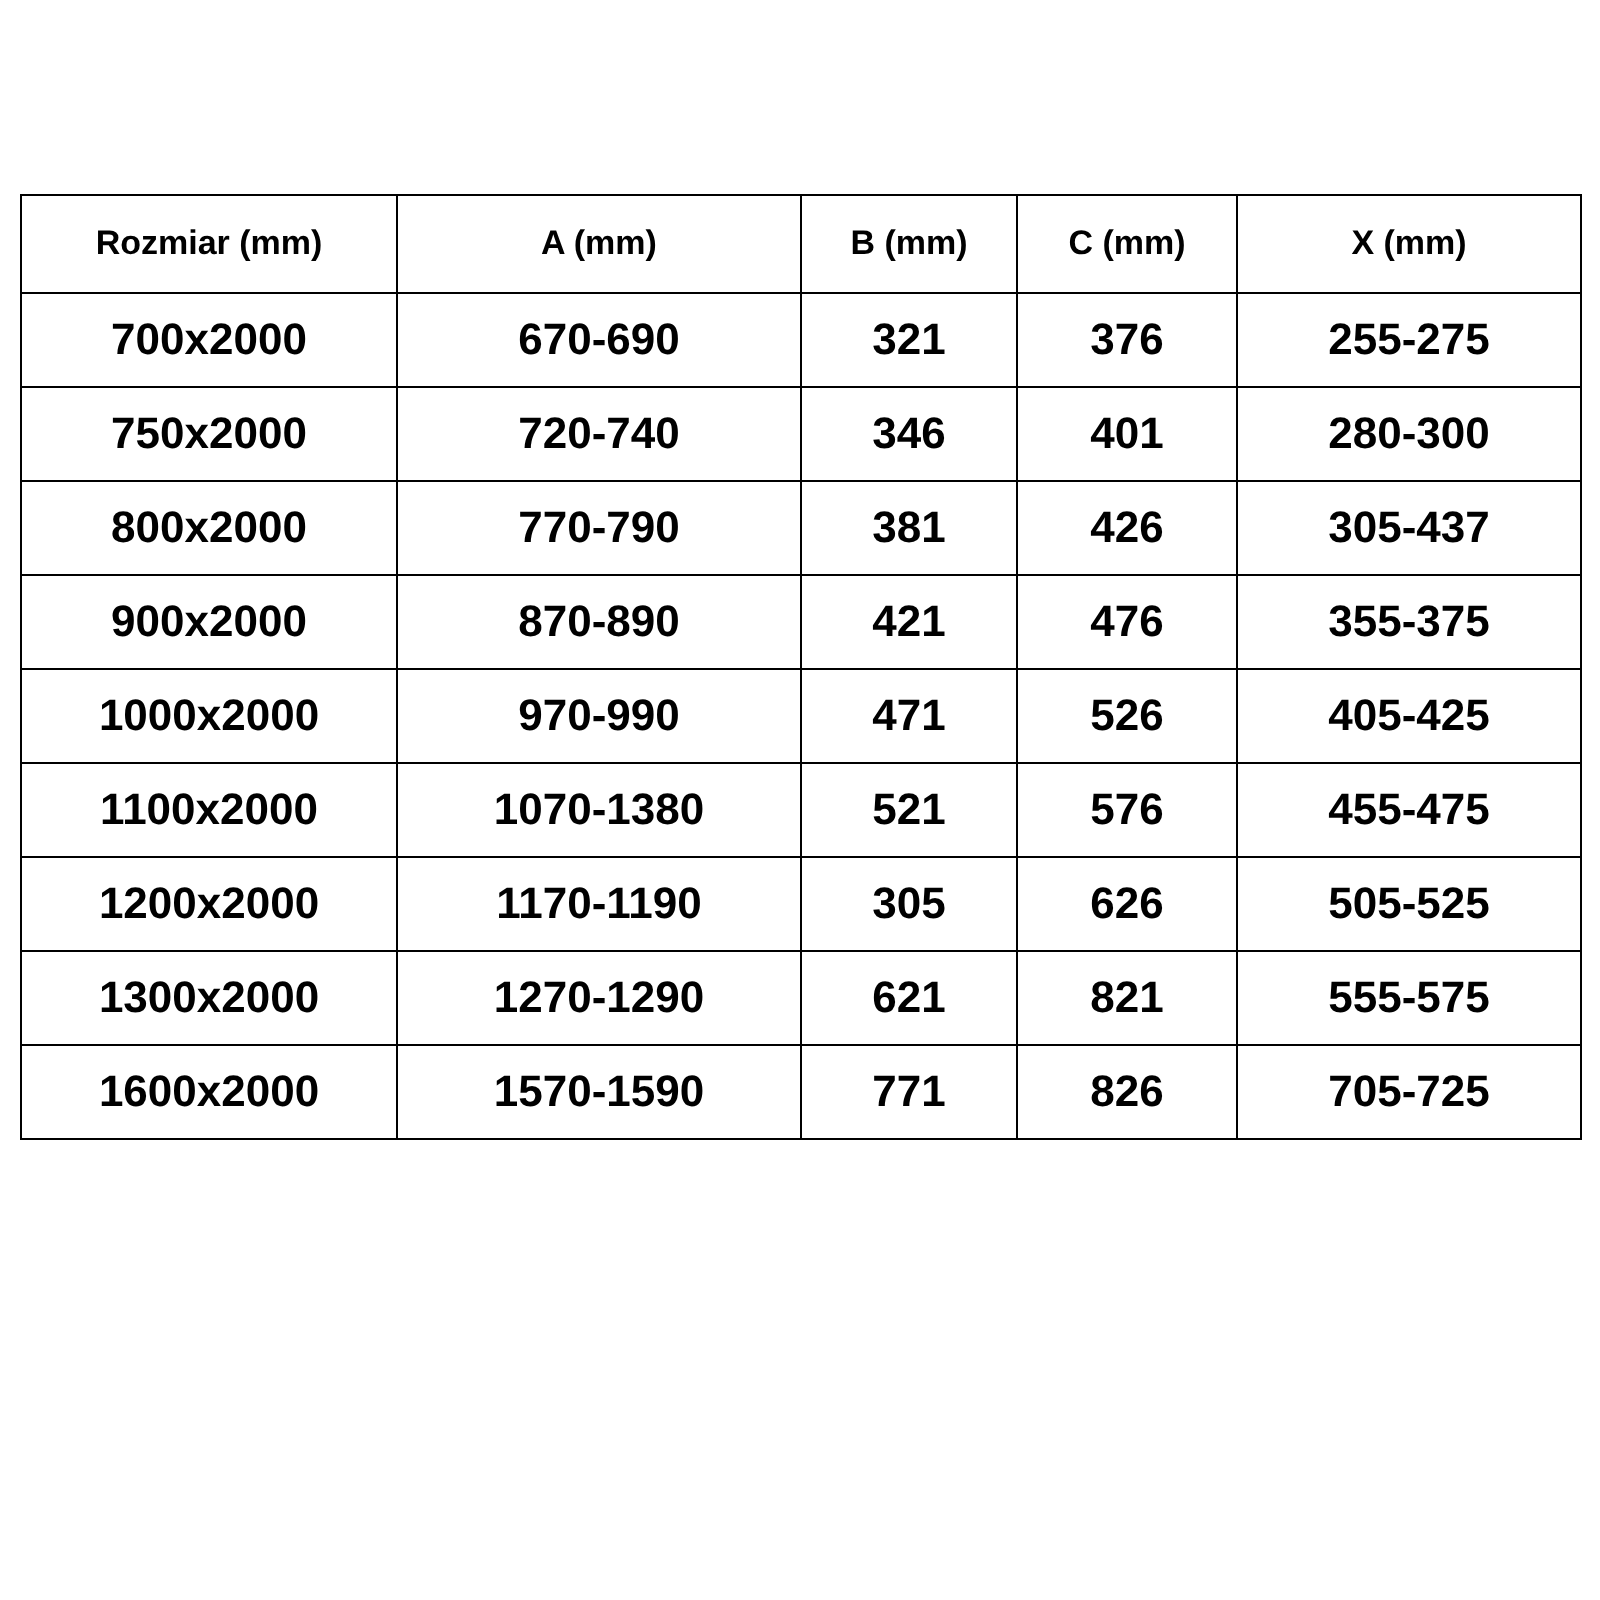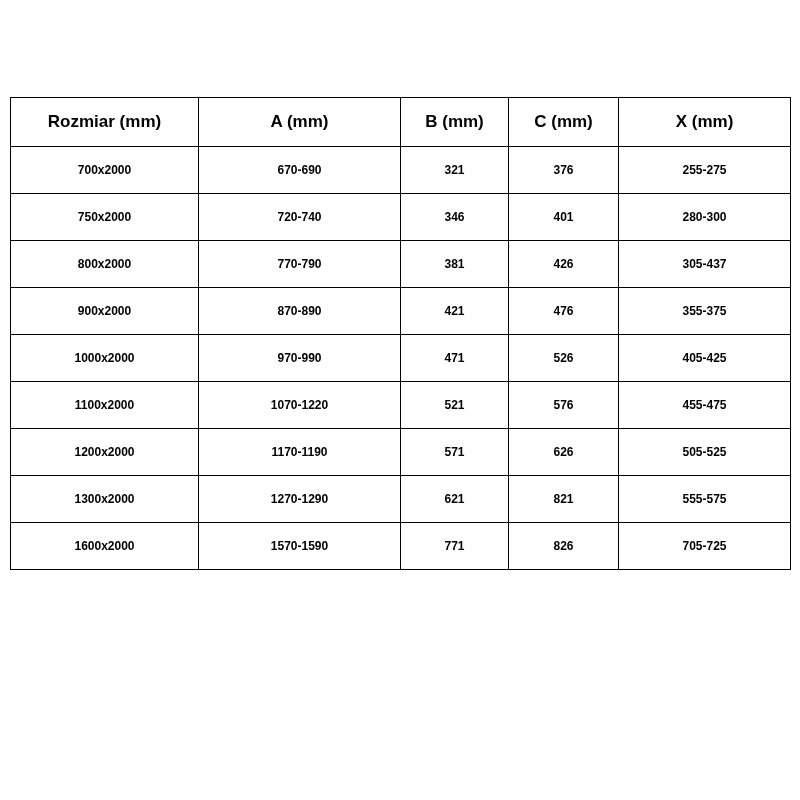--- a/index.html
+++ b/index.html
@@ -38,21 +38,21 @@
     font-weight: bold;
     color: #000000;
     padding: 0;
   }
   table.size-table th {
     height: 48px;
     font-size: 17px;
   }
   table.size-table td {
     height: 46px;
-    font-size: 12px;
+    font-size: 22px;
   }
   .col-size   { width: 188px; }
   .col-a      { width: 202px; }
   .col-b      { width: 108px; }
   .col-c      { width: 110px; }
   .col-x      { width: 172px; }
 </style>
 </head>
 <body>
 
@@ -106,29 +106,29 @@
         </tr>
         <tr>
           <td>1000x2000</td>
           <td>970-990</td>
           <td>471</td>
           <td>526</td>
           <td>405-425</td>
         </tr>
         <tr>
           <td>1100x2000</td>
-          <td>1070-1220</td>
+          <td>1070-1380</td>
           <td>521</td>
           <td>576</td>
           <td>455-475</td>
         </tr>
         <tr>
           <td>1200x2000</td>
           <td>1170-1190</td>
-          <td>571</td>
+          <td>305</td>
           <td>626</td>
           <td>505-525</td>
         </tr>
         <tr>
           <td>1300x2000</td>
           <td>1270-1290</td>
           <td>621</td>
           <td>821</td>
           <td>555-575</td>
         </tr>

